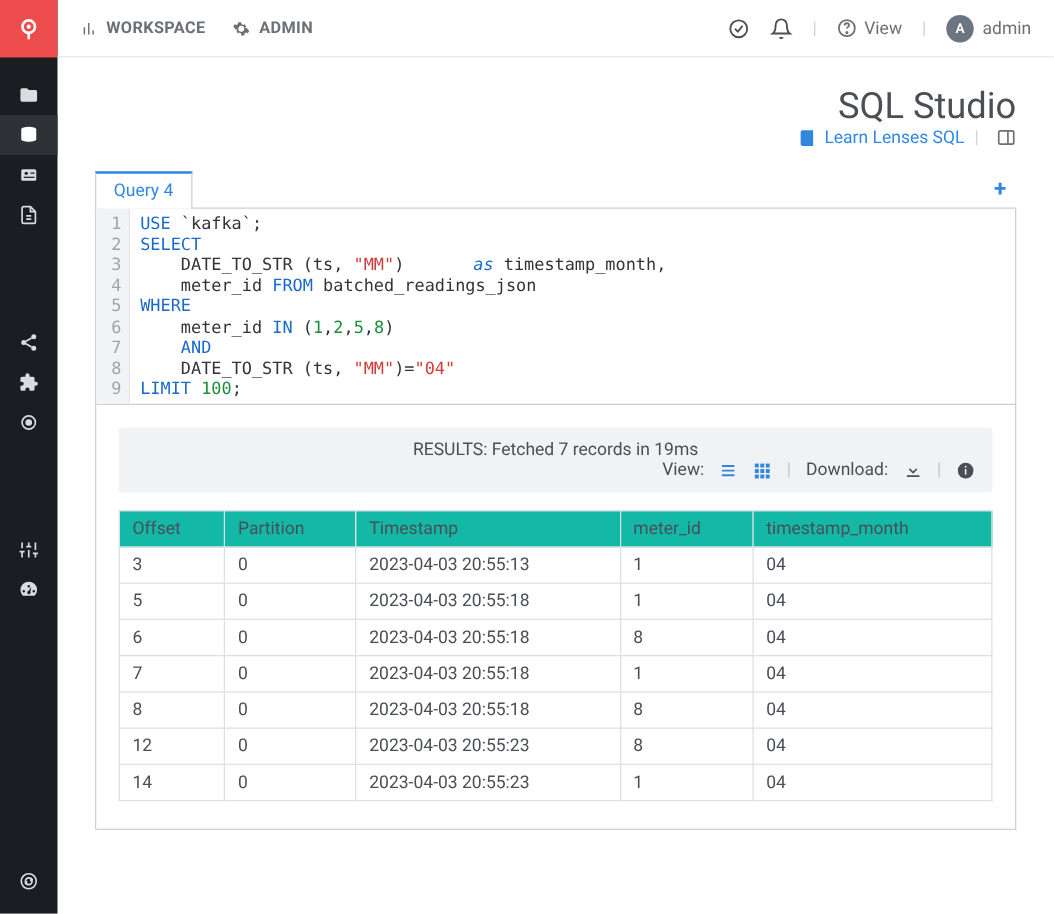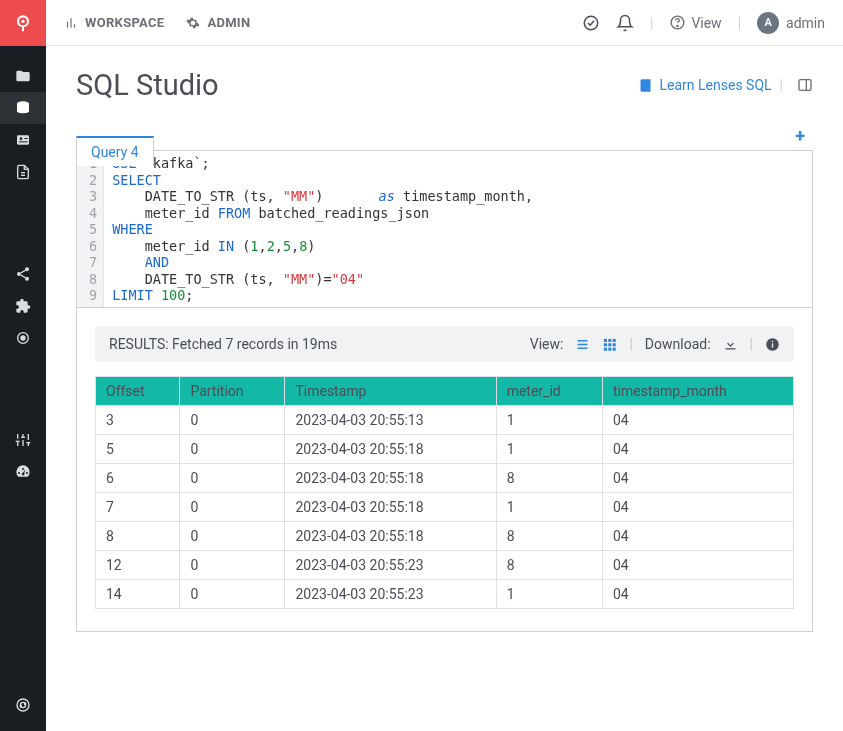--- a/index.html
+++ b/index.html
@@ -108,23 +108,24 @@
     .user-box { display: flex; align-items: center; gap: 7px; cursor: pointer; }
 
     
     .content {
       flex: 1;
       padding: 22px 30px 0 30px;
       overflow: auto;
     }
     .page-header {
       display: flex;
-      align-items: center;
+      align-items: flex-end;
       justify-content: space-between;
       margin-bottom: 18px;
+      flex-direction: column;
     }
     .page-title {
       font-size: 29px;
       font-weight: 400;
       color: #4a4e55;
     }
     .learn-link {
       color: #3187e0;
       display: flex;
       align-items: center;
@@ -142,21 +143,21 @@
     }
     .query-tab {
       border: 1px solid #ccd0d5;
       border-bottom: none;
       border-top: 2px solid #3187e0;
       padding: 6px 14px;
       color: #3187e0;
       font-size: 14px;
       background: #fff;
       position: relative;
-      top: 16px;
+      top: 1px;
       cursor: pointer;
     }
     .add-tab {
       margin-left: auto;
       color: #3187e0;
       font-size: 18px;
       font-weight: 700;
       padding: 0 8px 4px 0;
       cursor: pointer;
     }
@@ -244,20 +245,21 @@
       padding: 18px 18px 22px 18px;
     }
     .results-header {
       background: #f1f2f4;
       padding: 10px 14px;
       display: flex;
       align-items: center;
       font-size: 14px;
       color: #4a4e55;
       border-radius: 3px;
+      flex-direction: column;
     }
     .results-header .right {
       margin-left: auto;
       display: flex;
       align-items: center;
       gap: 12px;
     }
     .results-header .sep { color: #c3c7cc; }
     .icon-btn { color: #4a4e55; cursor: pointer; display: inline-flex; }
 

